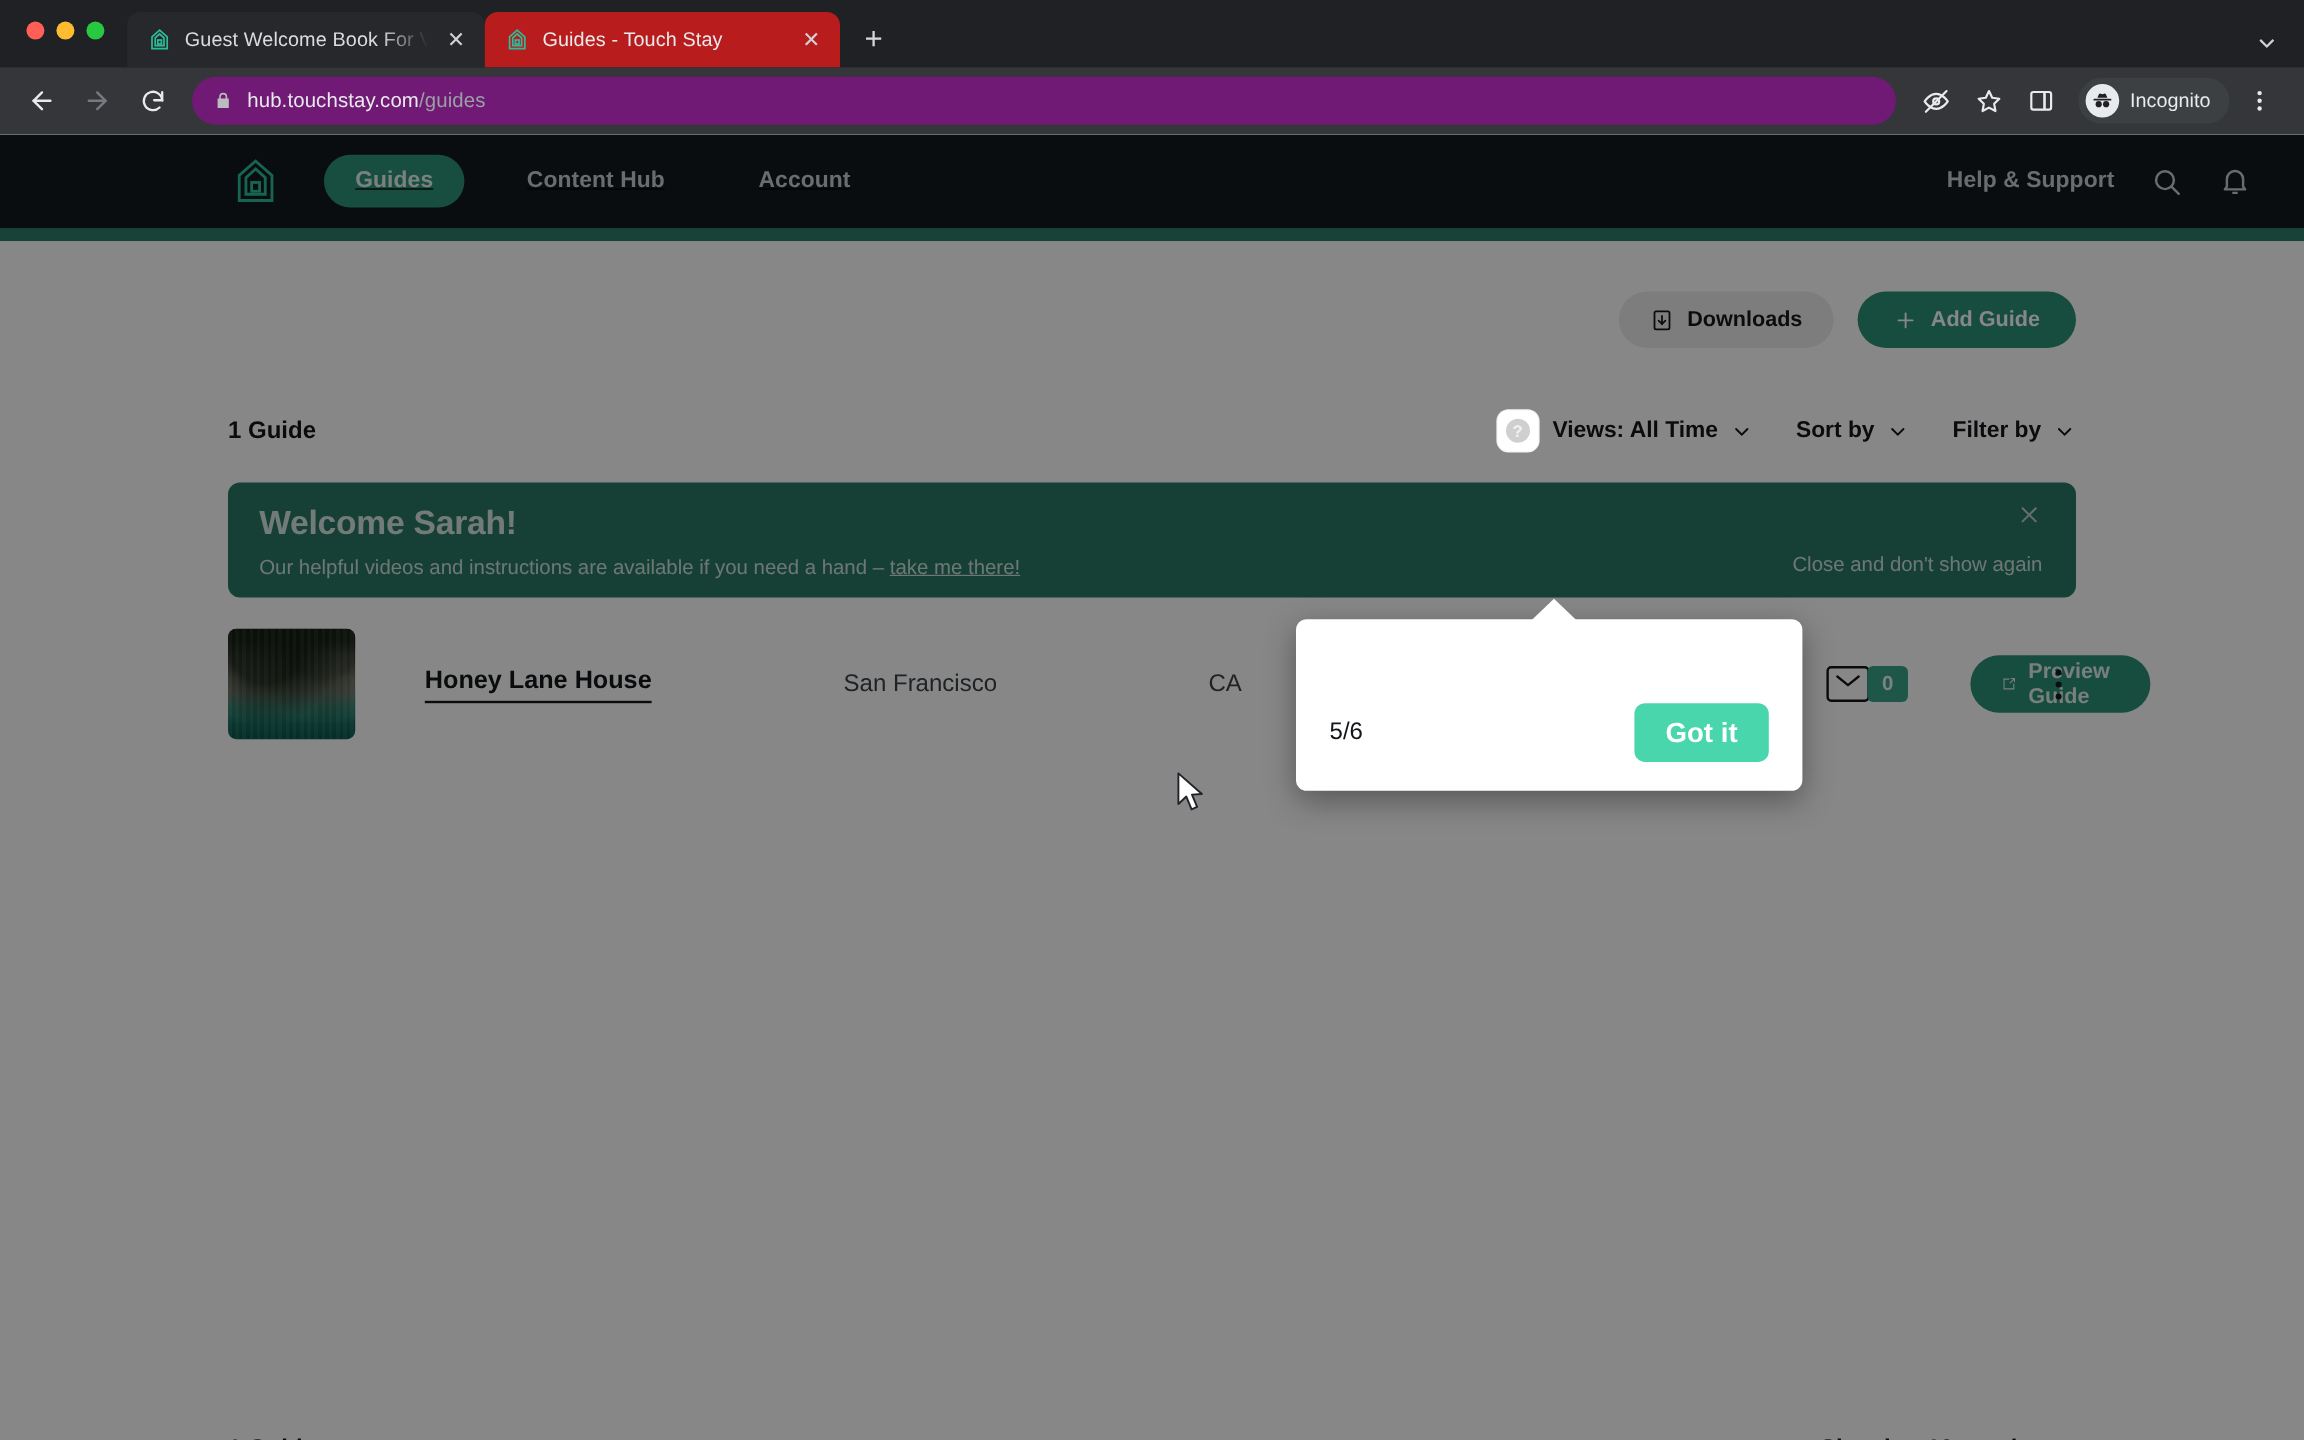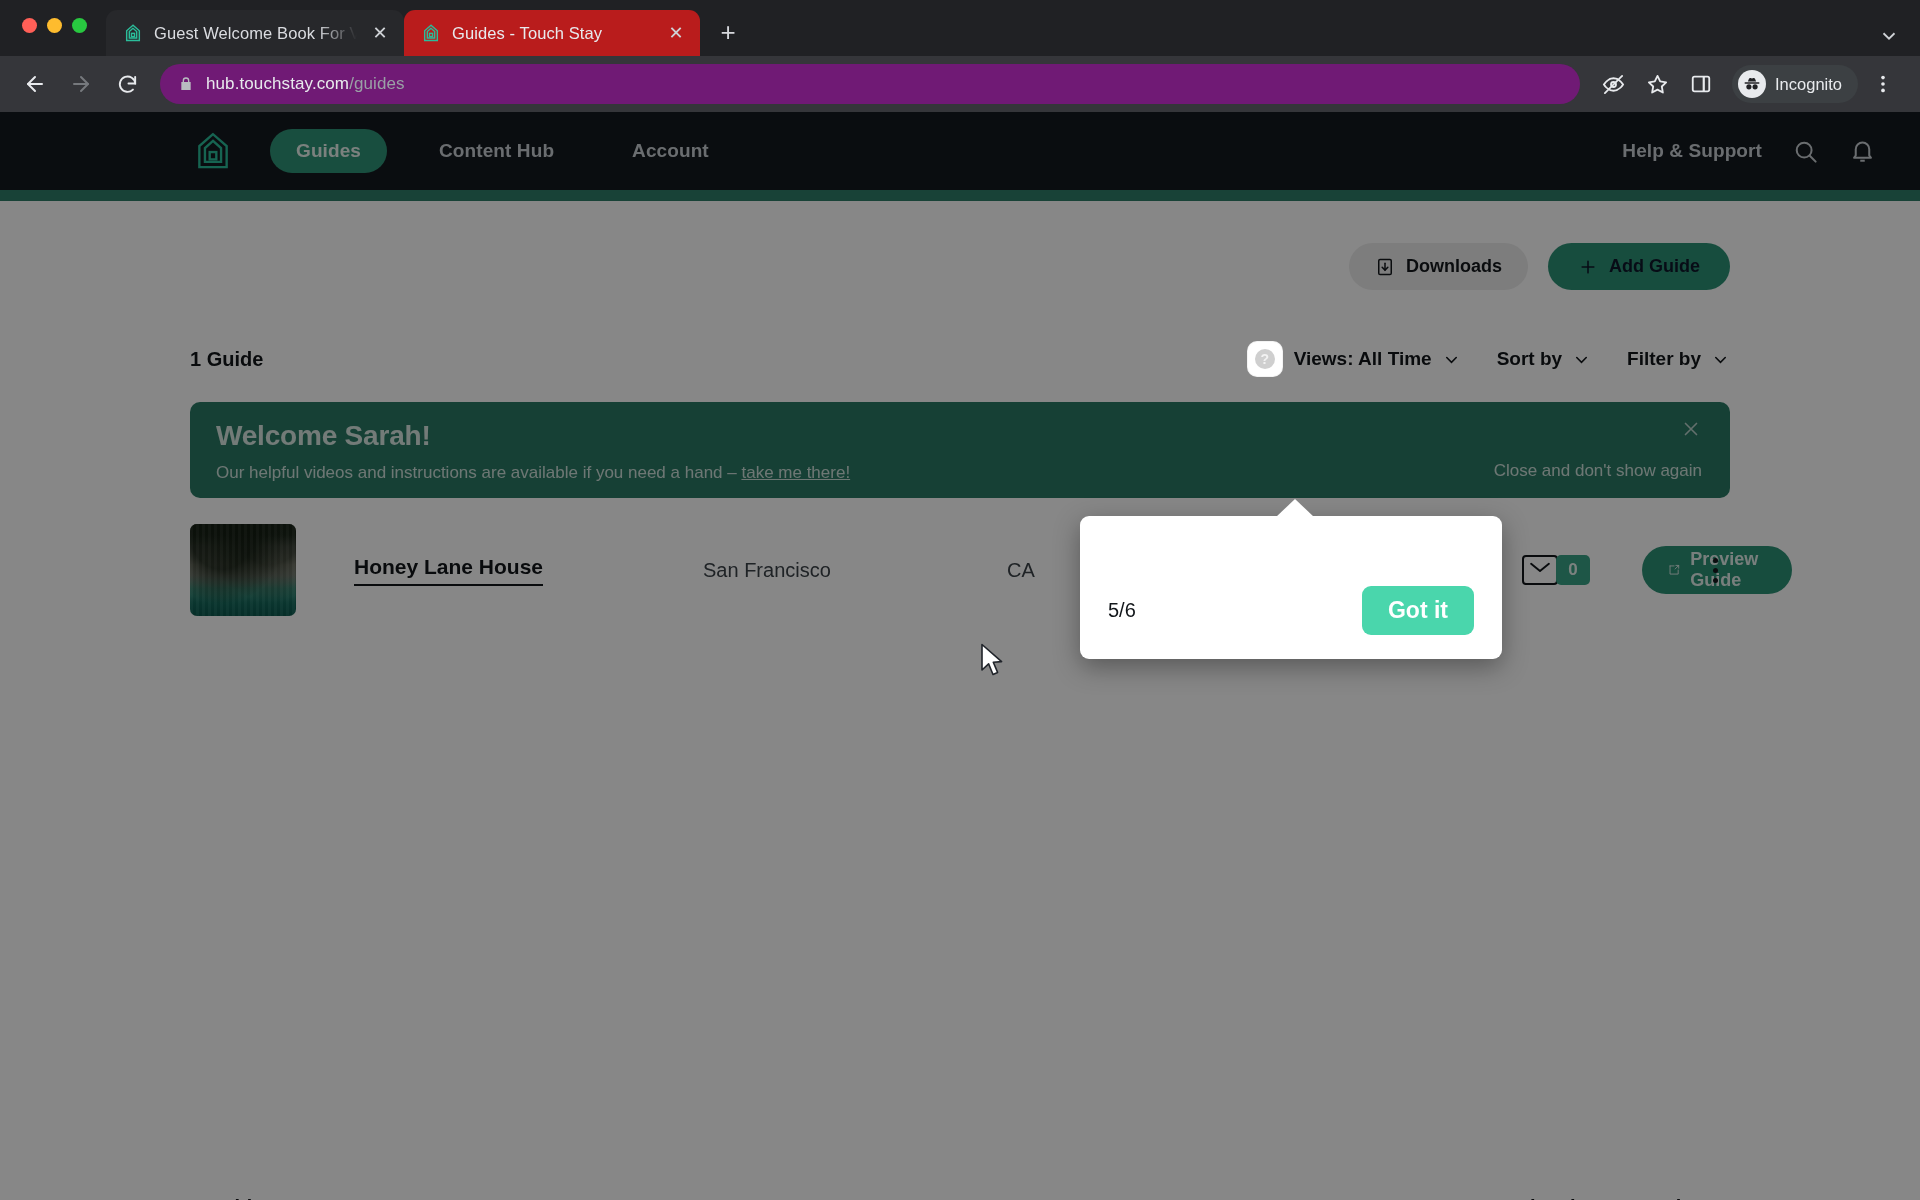--- a/index.html
+++ b/index.html
@@ -132,20 +132,21 @@
     display: flex; align-items: center;
     padding: 0 44px 0 0;
   }
   .brand {
     width: 86px; display: flex; align-items: center; justify-content: center;
     margin-left: 170px;
   }
   .nav {
     display: flex; align-items: flex-start; gap: 0px;
     margin-left: 14px;
+    text-decoration: underline;
   }
   .nav-item {
     font-size: 19px; font-weight: 700;
     color: #c9ced3;
     padding: 11px 26px;
     border-radius: 22px;
     letter-spacing: .1px;
   }
   .nav-item.active { background: #2f9478; color: #e8f3ef; }
   .nav-item.pad2 { margin-left: 26px; }
@@ -171,21 +172,21 @@
   }
   .page-title { font-size: 45px; font-weight: 700; color: #12161a; letter-spacing: -.4px; }
   .head-actions { margin-left: auto; display: flex; align-items: center; gap: 20px; }
   .btn {
     height: 47px; border-radius: 24px;
     display: inline-flex; align-items: center; gap: 11px;
     font-size: 18px; font-weight: 700;
     padding: 0 26px;
   }
   .btn-downloads { background: #ececec; color: #14181c; }
-  .btn-add { background: #2d9176; color: #0f172a; padding: 0 30px; }
+  .btn-add { background: #2d9176; color: #ffffff; padding: 0 30px; }
 
   .list-meta {
     display: flex; align-items: center;
     margin-top: 52px;
   }
   .count { font-size: 20px; font-weight: 700; color: #12161a; }
   .filters { margin-left: auto; display: flex; align-items: center; gap: 36px; }
   .filter {
     font-size: 19px; font-weight: 700; color: #12161a;
     display: flex; align-items: center; gap: 10px;

